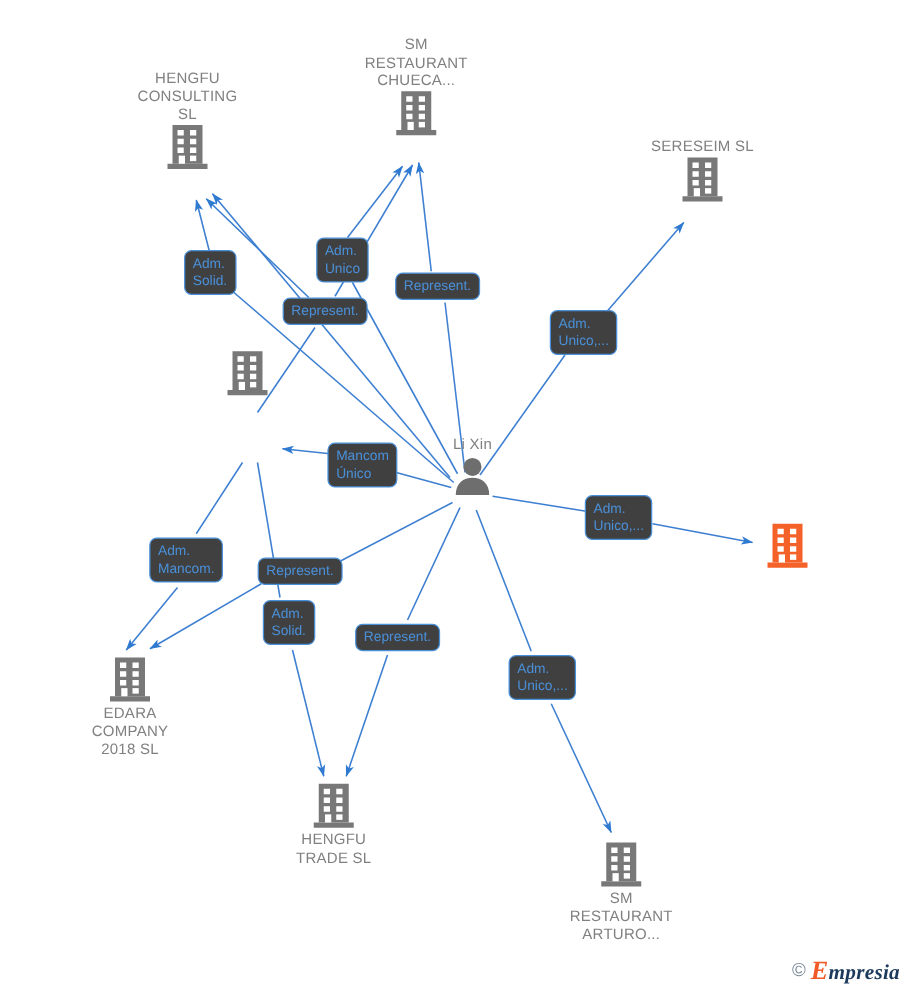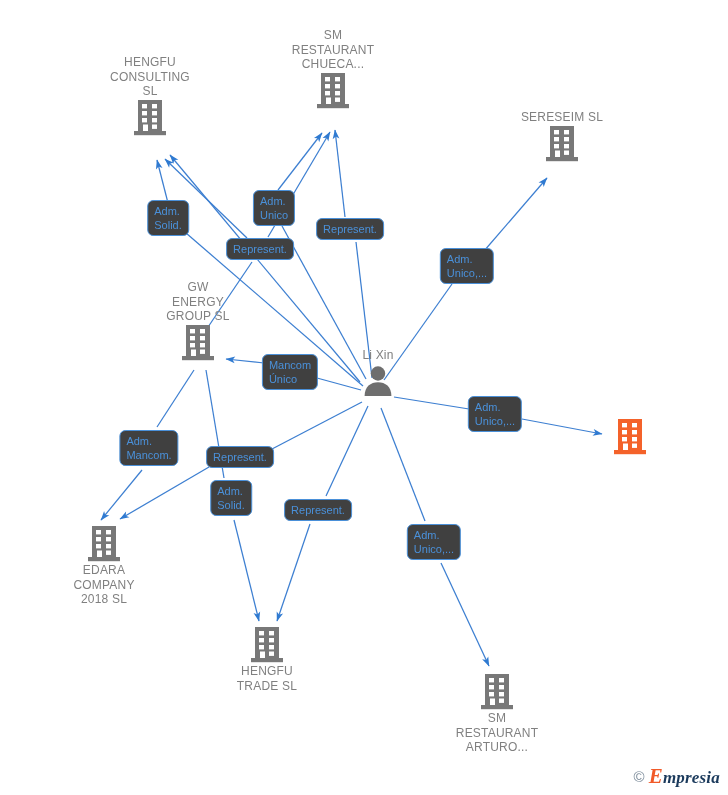--- a/index.html
+++ b/index.html
@@ -200,23 +200,20 @@
       <rect x="9" y="12" width="5" height="4.4" fill="#fff"></rect>
       <rect x="19" y="12" width="5" height="4.4" fill="#fff"></rect>
       <rect x="9" y="19" width="5" height="4.4" fill="#fff"></rect>
       <rect x="19" y="19" width="5" height="4.4" fill="#fff"></rect>
       <rect x="10" y="25.5" width="5" height="6.5" fill="#fff"></rect>
       <rect x="19" y="25.5" width="5" height="4.4" fill="#fff"></rect>
     </svg>
   </div>
 
   <div class="node" style="left:198px; top:280px;">
-    <div class="node-label">GW
-ENERGY
-GROUP  SL</div>
     <svg class="node-icon" width="34" height="38" viewBox="0 0 34 38">
       <rect x="5" y="1" width="24" height="31" fill="#787878"></rect>
       <rect x="1" y="32" width="32" height="4.2" fill="#787878"></rect>
       <rect x="9" y="5" width="5" height="4.4" fill="#fff"></rect>
       <rect x="19" y="5" width="5" height="4.4" fill="#fff"></rect>
       <rect x="9" y="12" width="5" height="4.4" fill="#fff"></rect>
       <rect x="19" y="12" width="5" height="4.4" fill="#fff"></rect>
       <rect x="9" y="19" width="5" height="4.4" fill="#fff"></rect>
       <rect x="19" y="19" width="5" height="4.4" fill="#fff"></rect>
       <rect x="10" y="25.5" width="5" height="6.5" fill="#fff"></rect>

